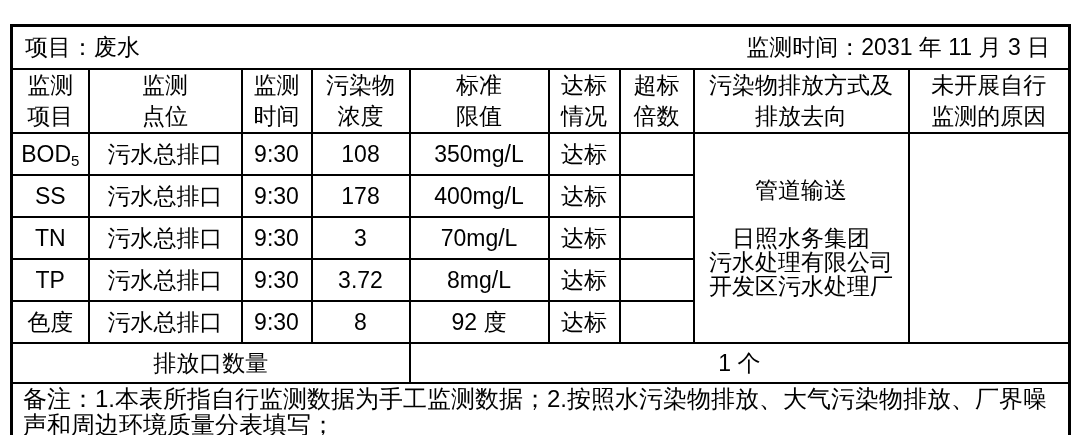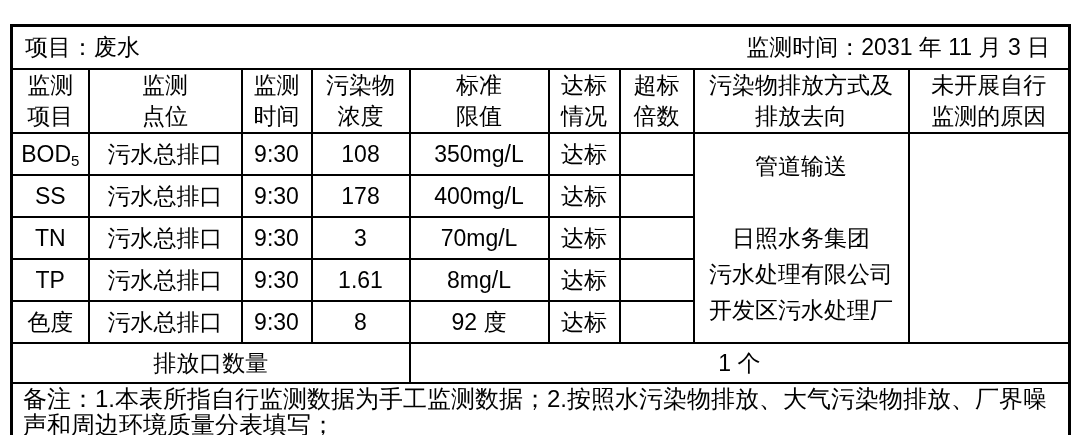--- a/index.html
+++ b/index.html
@@ -49,21 +49,21 @@
     height: 61px;
     line-height: 31px;
     white-space: pre-line;
     margin-top: 43px;
   }
   tr.data-row td {
     height: 40px;
   }
   td.multiline {
     white-space: pre-line;
-    line-height: 36px;
+    line-height: 24px;
   }
   tr.summary-row td {
     height: 38px;
   }
   tr.notes-row td {
     height: 47px;
     text-align: left;
     vertical-align: middle;
     font-size: 24px;
     line-height: 26px;
@@ -157,21 +157,21 @@
       <td>3</td>
       <td>70mg/L</td>
       <td>达标</td>
       <td></td>
     </tr>
 
     <tr class="data-row">
       <td><span>TP</span><sub class="pollutant-sub"></sub></td>
       <td>污水总排口</td>
       <td>9:30</td>
-      <td>1.61</td>
+      <td>3.72</td>
       <td>8mg/L</td>
       <td>达标</td>
       <td></td>
     </tr>
 
     <tr class="data-row">
       <td><span>色度</span><sub class="pollutant-sub"></sub></td>
       <td>污水总排口</td>
       <td>9:30</td>
       <td>8</td>

